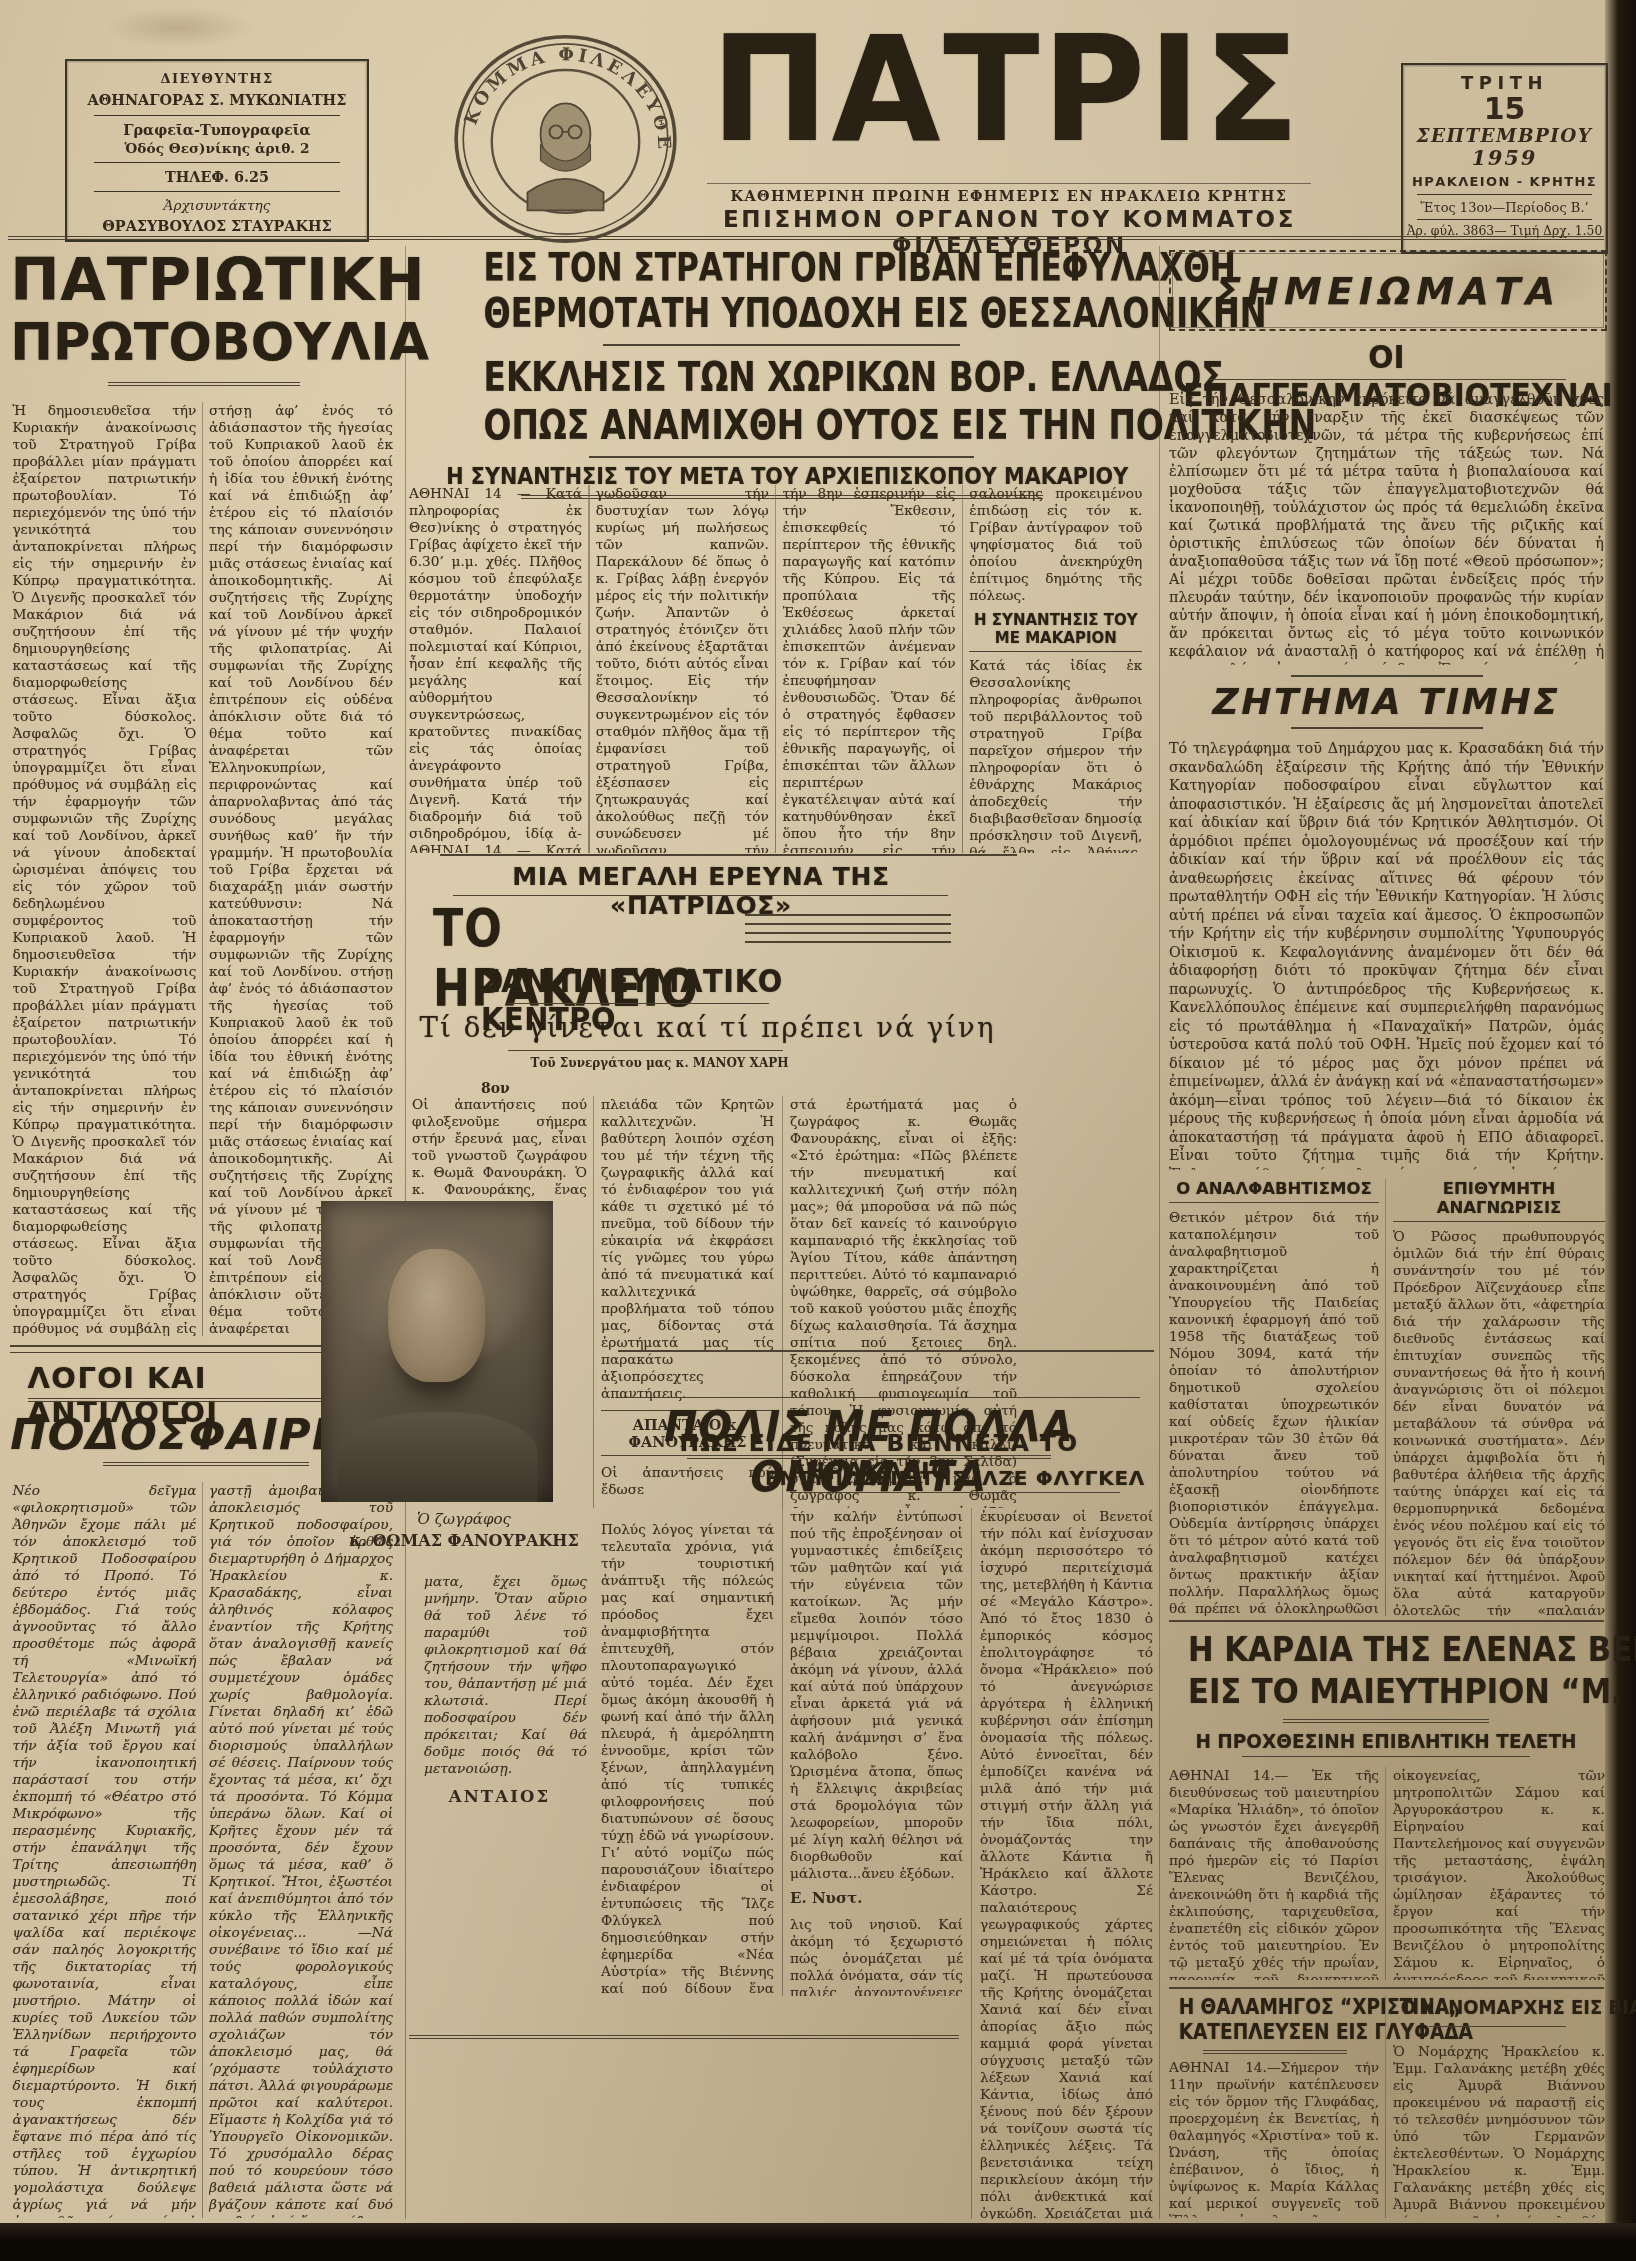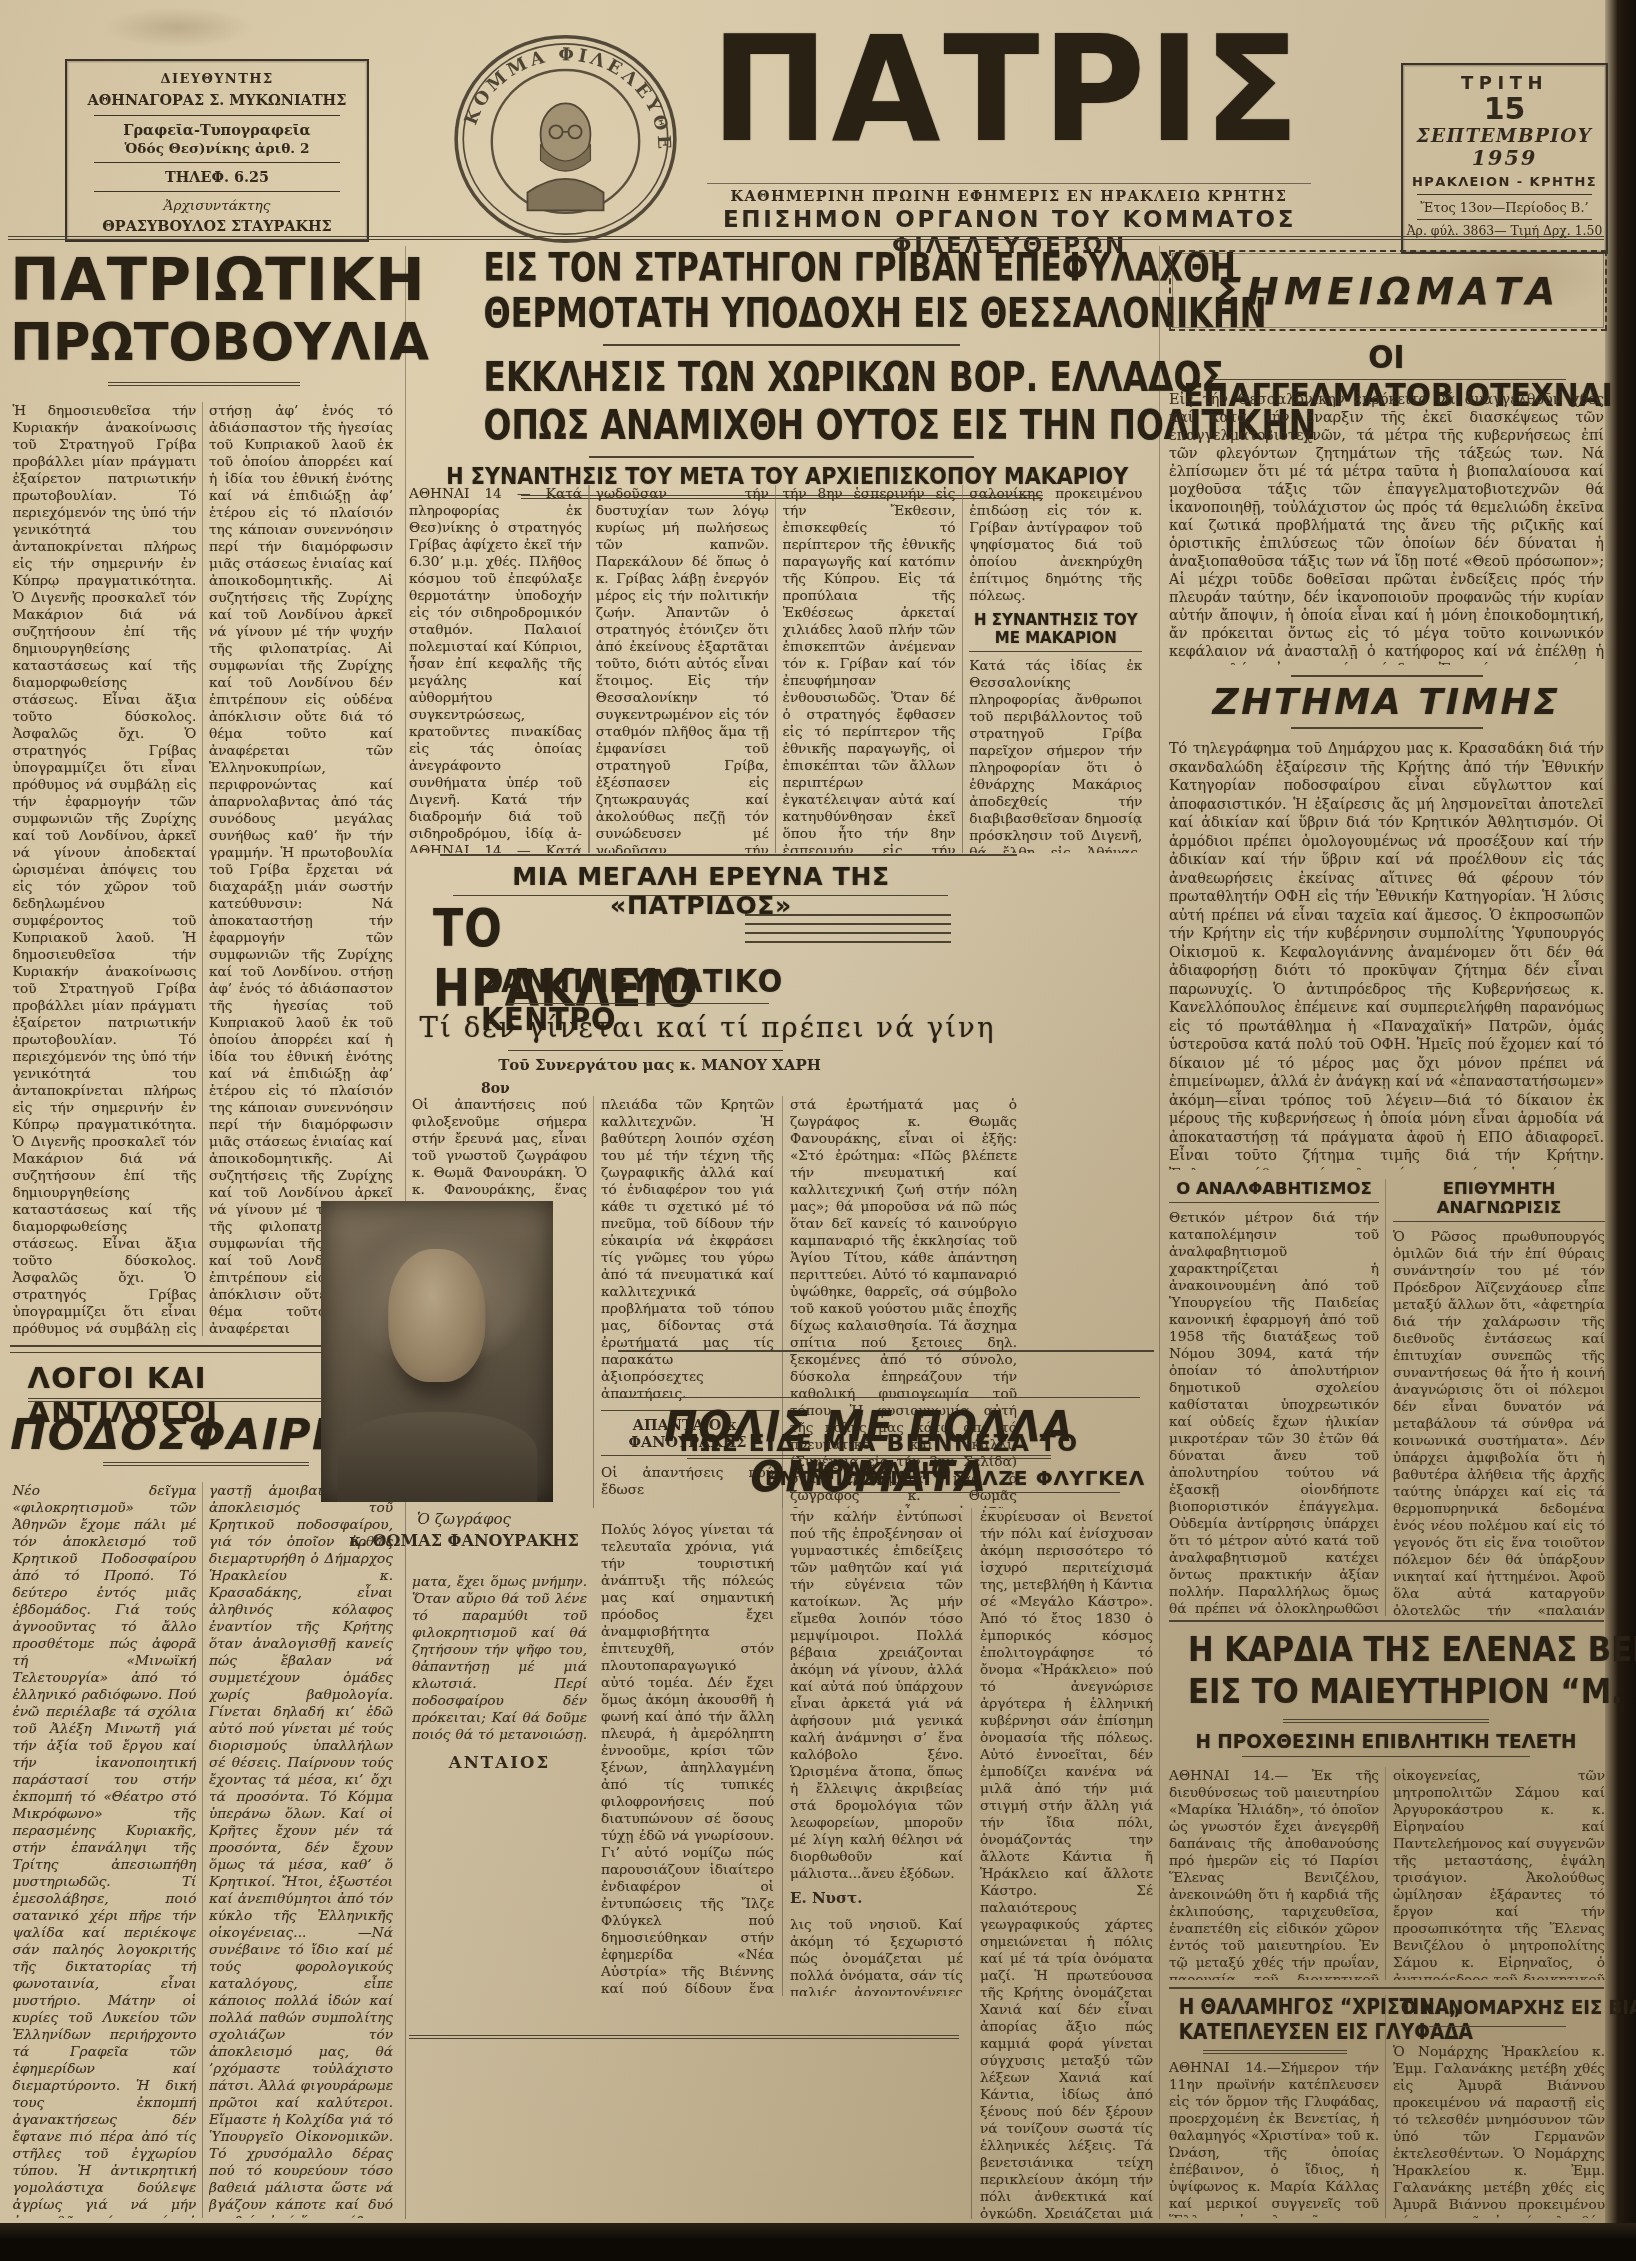--- a/index.html
+++ b/index.html
@@ -157,21 +157,21 @@
   <div class="abs hrule" style="left:440px;top:854px;width:577px;height:2.1px;"></div>
   <div class="abs b sans ctr headline" style="left:440px;top:862px;width:522px;font-size:25px;letter-spacing:0.7px;">ΜΙΑ ΜΕΓΑΛΗ ΕΡΕΥΝΑ ΤΗΣ «ΠΑΤΡΙΔΟΣ»</div>
   <div class="abs hrule" style="left:453px;top:895px;width:495px;height:1.4px;"></div>
 
   <div class="abs sans b headline" style="left:433px;top:898px;width:316px;font-size:52px;letter-spacing:1.4px;transform:scaleX(.85);transform-origin:left;">ΤΟ ΗΡΑΚΛΕΙΟ</div>
   <div class="abs" style="left:745px;top:914px;width:206px;height:29px;background:repeating-linear-gradient(#4c4232 0 2.1px,rgba(0,0,0,0) 2.1px 9px);"></div>
   <div class="abs sans b headline" style="left:481px;top:962px;width:385px;font-size:32px;letter-spacing:0.7px;transform:scaleX(.9);transform-origin:left;">ΣΑΝ ΠΝΕΥΜΑΤΙΚΟ ΚΕΝΤΡΟ</div>
   <div class="abs hrule" style="left:508px;top:1003px;width:261px;height:1.4px;"></div>
   <div class="abs serif headline ctr" style="left:412px;top:1011px;width:591px;font-size:27.5px;letter-spacing:2.1px;">Τί δέν γίνεται καί τί πρέπει νά γίνη</div>
   <div class="abs hrule" style="left:508px;top:1050px;width:275px;height:1.4px;"></div>
-  <div class="abs b serif ctr" style="left:467px;top:1056px;width:385px;font-size:15px;">Τοῦ Συνεργάτου μας κ. ΜΑΝΟΥ ΧΑΡΗ</div>
+  <div class="abs b serif ctr" style="left:467px;top:1056px;width:385px;font-size:12px;">Τοῦ Συνεργάτου μας κ. ΜΑΝΟΥ ΧΑΡΗ</div>
   <div class="abs b serif" style="left:481px;top:1080px;font-size:14px;text-align:right;">8ον</div>
 
   <div class="abs body-col" style="left:412px;top:1096px;width:175px;height:103px;">Οἱ ἀπαντήσεις πού φιλοξενοῦμε σήμερα στήν ἔρευνά μας, εἶναι τοῦ γνωστοῦ ζωγράφου κ. Θωμᾶ Φανουράκη. Ὁ κ. Φανουράκης, ἕνας δημιουργικός ἐργάτης τῆς τέ-</div>
   <div class="abs vrule" style="left:593px;top:1096px;height:412px;"></div>
   <div class="abs" style="left:601px;top:1096px;width:173px;height:419px;overflow:hidden;">
     <div class="body-col" style="height:auto;">πλειάδα τῶν Κρητῶν καλλιτεχνῶν. Ἡ βαθύτερη λοιπόν σχέση του μέ τήν τέχνη τῆς ζωγραφικῆς ἀλλά καί τό ἐνδιαφέρον του γιά κάθε τι σχετικό μέ τό πνεῦμα, τοῦ δίδουν τήν εὐκαιρία νά ἐκφράσει τίς γνῶμες του γύρω ἀπό τά πνευματικά καί καλλιτεχνικά προβλήματα τοῦ τόπου μας, δίδοντας στά ἐρωτήματά μας τίς παρακάτω ἀξιοπρόσεχτες ἀπαντήσεις.</div>
     <div class="b serif ctr" style="font-size:14.4px;border-top:1.4px solid #4c4232;border-bottom:1.4px solid #4c4232;padding:4.8px 0;margin:8.2px 0;">ΑΠΑΝΤΑ Ο κ. ΦΑΝΟΥΡΑΚΗΣ</div>
     <div class="body-col" style="height:auto;">Οἱ ἀπαντήσεις πού ἔδωσε</div>
   </div>
   <div class="abs vrule" style="left:782px;top:1096px;height:412px;"></div>
@@ -198,21 +198,21 @@
   <div class="abs vrule" style="left:782px;top:1508px;height:488px;"></div>
   <div class="abs" style="left:790px;top:1508px;width:173px;height:488px;overflow:hidden;">
     <div class="body-col" style="height:auto;">τήν καλήν ἐντύπωσι πού τῆς ἐπροξένησαν οἱ γυμναστικές ἐπιδείξεις τῶν μαθητῶν καί γιά τήν εὐγένεια τῶν κατοίκων. Ἄς μήν εἴμεθα λοιπόν τόσο μεμψίμοιροι. Πολλά βέβαια χρειάζονται ἀκόμη νά γίνουν, ἀλλά καί αὐτά πού ὑπάρχουν εἶναι ἀρκετά γιά νά ἀφήσουν μιά γενικά καλή ἀνάμνησι σ’ ἕνα καλόβολο ξένο. Ὡρισμένα ἄτοπα, ὅπως ἡ ἔλλειψις ἀκριβείας στά δρομολόγια τῶν λεωφορείων, μποροῦν μέ λίγη καλή θέλησι νά διορθωθοῦν καί μάλιστα...ἄνευ ἐξόδων.</div>
     <div class="b serif" style="font-size:15px;margin:6.9px 13.7px 0 0;">Ε. Νυστ.</div>
     <div class="body-col" style="height:auto;margin-top:9.6px;">λις τοῦ νησιοῦ. Καί ἀκόμη τό ξεχωριστό πώς ὀνομάζεται μέ πολλά ὀνόματα, σάν τίς παλιές ἀρχοντογένειες τῶν εὐγενῶν πού ἔμεναν ἄλλοτε μέσα του. Κατά τόν 9ον αἰῶνα οἱ Ἄραβες, κυρίαρχοι τῆς Κρήτης, ἔσκαψαν μιά τάφρο γύρω ἀπό τήν πόλι πού ἄρχιζε πάλι νά ἀναπτύσσεται καί τήν ἐποχή τοῦ θρυλικοῦ βασιλιά Μίνωα ἦταν τό ἐπίνειο τῆς πρωτεύουσας Κνωσσοῦ. Ἀπό τήν τάφρο αὐτή —λέγεται στήν ἀραβική γλῶσσα— ὠνομάστηκε Χάνδαξ. Κατά τήν ἐποχή τῆς κυριαρχίας τοῦ Βυζαντίου ὁ Χάνδαξ ἔγινε Κάστρο.</div>
   </div>
   <div class="abs vrule" style="left:971px;top:1508px;height:711px;"></div>
   <div class="abs body-col" style="left:980px;top:1508px;width:173px;height:711px;">ἐκυρίευσαν οἱ Βενετοί τήν πόλι καί ἐνίσχυσαν ἀκόμη περισσότερο τό ἰσχυρό περιτείχισμά της, μετεβλήθη ἡ Κάντια σέ «Μεγάλο Κάστρο». Ἀπό τό ἔτος 1830 ὁ ἐμπορικός κόσμος ἐπολιτογράφησε τό ὄνομα «Ἡράκλειο» πού τό ἀνεγνώρισε ἀργότερα ἡ ἑλληνική κυβέρνησι σάν ἐπίσημη ὀνομασία τῆς πόλεως. Αὐτό ἐννοεῖται, δέν ἐμποδίζει κανένα νά μιλᾶ ἀπό τήν μιά στιγμή στήν ἄλλη γιά τήν ἴδια πόλι, ὀνομάζοντάς την ἄλλοτε Κάντια ἤ Ἡράκλειο καί ἄλλοτε Κάστρο. Σέ παλαιότερους γεωγραφικούς χάρτες σημειώνεται ἡ πόλις καί μέ τά τρία ὀνόματα μαζί. Ἡ πρωτεύουσα τῆς Κρήτης ὀνομάζεται Χανιά καί δέν εἶναι ἀπορίας ἄξιο πώς καμμιά φορά γίνεται σύγχυσις μεταξύ τῶν λέξεων Χανιά καί Κάντια, ἰδίως ἀπό ξένους πού δέν ξέρουν νά τονίζουν σωστά τίς ἑλληνικές λέξεις. Τά βενετσιάνικα τείχη περικλείουν ἀκόμη τήν πόλι ἀνθεκτικά καί ὀγκώδη. Χρειάζεται μιά ὥρα περίπου γιά νά τριγυρίσῃ κανείς.</div>
 
   <div class="abs" style="left:412px;top:1573px;width:175px;height:453px;overflow:hidden;">
-    <div class="body-col i" style="height:auto;">ματα, ἔχει ὅμως μνήμην. Ὅταν αὔριο θά τοῦ λένε τό παραμύθι τοῦ φιλοκρητισμοῦ καί θά ζητήσουν τήν ψῆφο του, θἀπαντήσῃ μέ μιά κλωτσιά. Περί ποδοσφαίρου δέν πρόκειται; Καί θά δοῦμε ποιός θά τό μετανοιώσῃ.</div>
+    <div class="body-col i" style="height:auto;margin-left:12px;">ματα, ἔχει ὅμως μνήμην. Ὅταν αὔριο θά τοῦ λένε τό παραμύθι τοῦ φιλοκρητισμοῦ καί θά ζητήσουν τήν ψῆφο του, θἀπαντήσῃ μέ μιά κλωτσιά. Περί ποδοσφαίρου δέν πρόκειται; Καί θά δοῦμε ποιός θά τό μετανοιώσῃ.</div>
     <div class="b serif" style="font-size:16.5px;letter-spacing:2.1px;text-align:center;margin-top:9.6px;">ΑΝΤΑΙΟΣ</div>
   </div>
 
   <div class="abs dbl" style="left:409px;top:2035px;width:550px;"></div>
 
   <div class="abs zig" style="left:1169px;top:250px;width:434px;height:77px;display:flex;align-items:center;justify-content:center;">
     <div class="sans b i headline" style="font-size:38px;letter-spacing:5.5px;">ΣΗΜΕΙΩΜΑΤΑ</div>
   </div>
   <div class="abs sans b headline ctr" style="left:1168px;top:338px;width:437px;font-size:32px;transform:scaleX(.93);">ΟΙ ΕΠΑΓΓΕΛΜΑΤΟΒΙΟΤΕΧΝΑΙ</div>
   <div class="abs hrule" style="left:1209px;top:379px;width:357px;height:1.4px;"></div>

